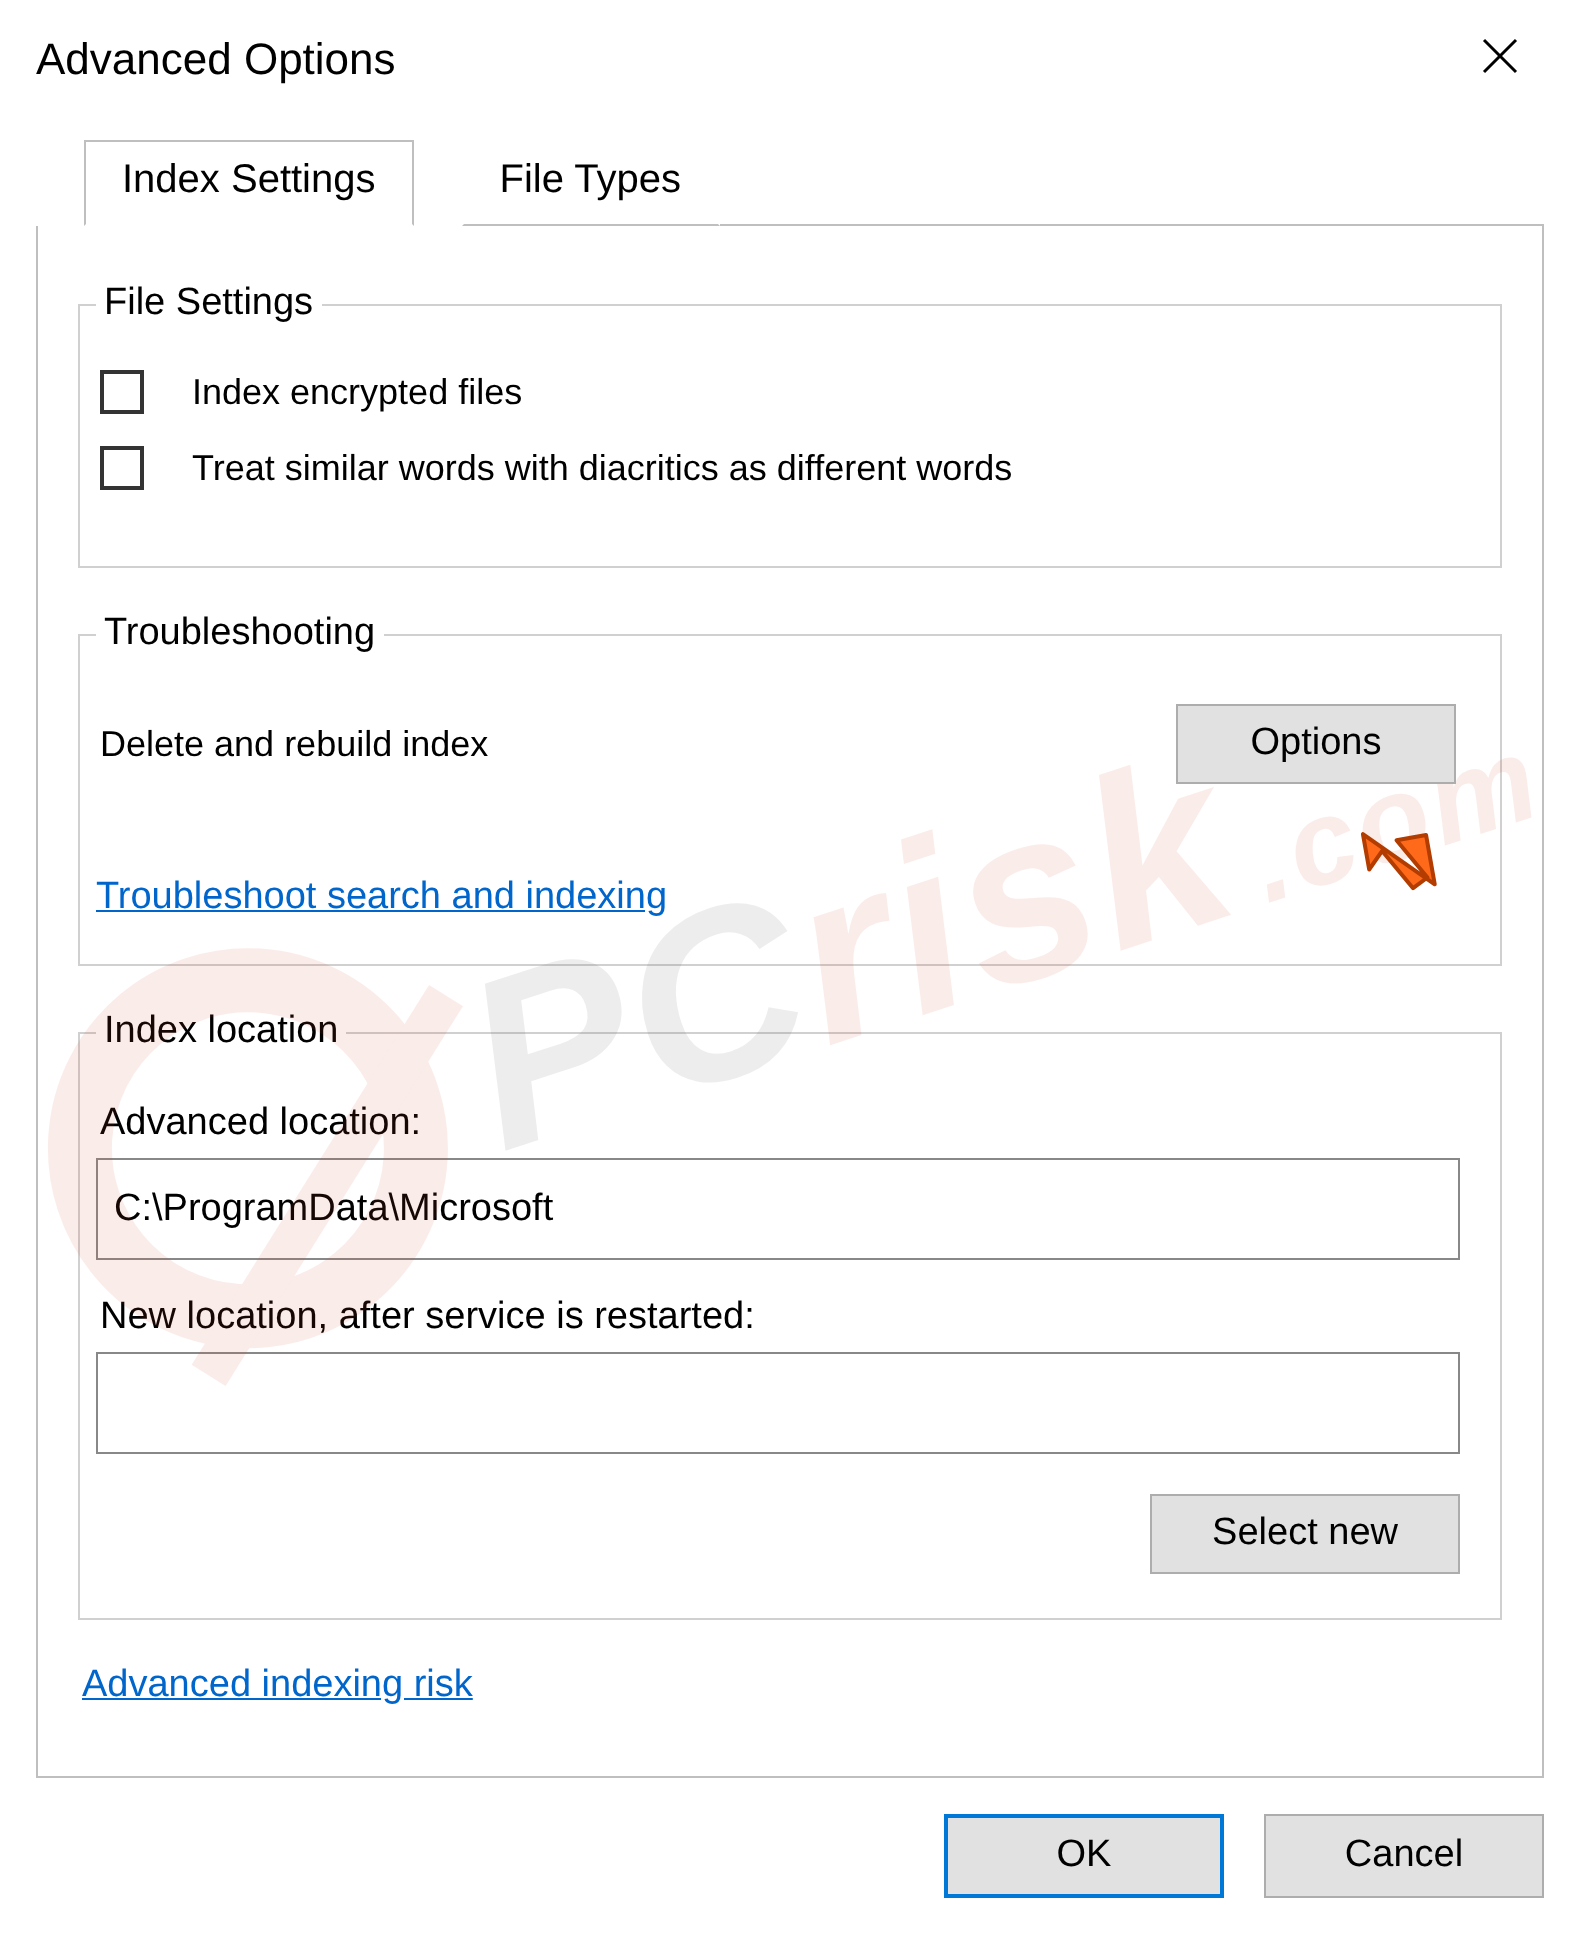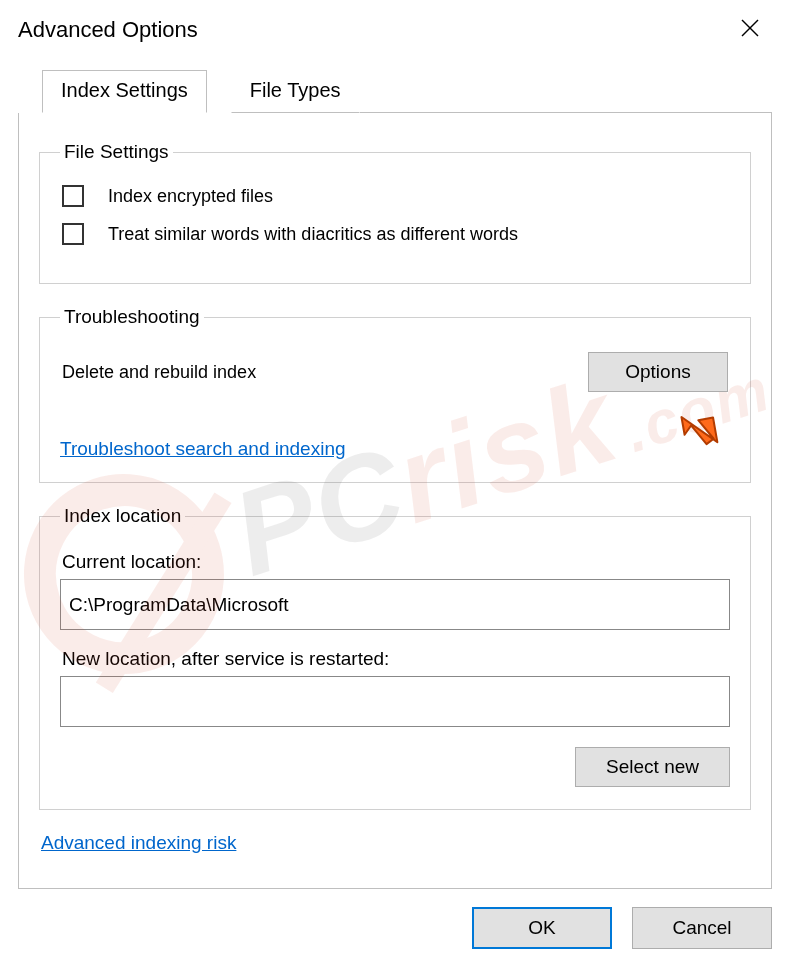--- a/index.html
+++ b/index.html
@@ -61,21 +61,21 @@
   }
   .panel {
     border: 1px solid #bfbfbf;
     border-top: none;
     margin: 0 18px 0 18px;
     padding: 18px 20px 20px 20px;
   }
   fieldset.group {
     border: 1px solid #d0d0d0;
     margin: 10px 0 22px 0;
-    padding: 14px 20px 22px 20px;
+    padding: 14px 20px 22px 8px;
   }
   fieldset.group legend {
     padding: 0 4px;
     font-size: 19px;
   }
   .checkbox-row {
     display: flex;
     align-items: center;
     margin: 8px 2px 16px 2px;
     gap: 24px;
@@ -240,21 +240,21 @@
     <legend>Troubleshooting</legend>
     <div class="rebuild-row">
       <span>Delete and rebuild index</span>
       <button class="win-btn">Options</button>
     </div>
     <a class="link" href="#">Troubleshoot search and indexing</a>
   </fieldset>
 
   <fieldset class="group">
     <legend>Index location</legend>
-    <div class="field-label">Current location:</div>
+    <div class="field-label">Advanced location:</div>
     <input class="text-input" type="text" readonly="" value="C:\ProgramData\Microsoft" style="">
     <div class="field-label" style="margin-top:18px">New location, after service is restarted:</div>
     <input class="text-input" type="text" value="" style="">
     <div class="right-btn-row">
       <button class="win-btn">Select new</button>
     </div>
   </fieldset>
 
   <div class="advanced-link">
     <a class="link" style="margin-top:0" href="#">Advanced indexing risk</a>

